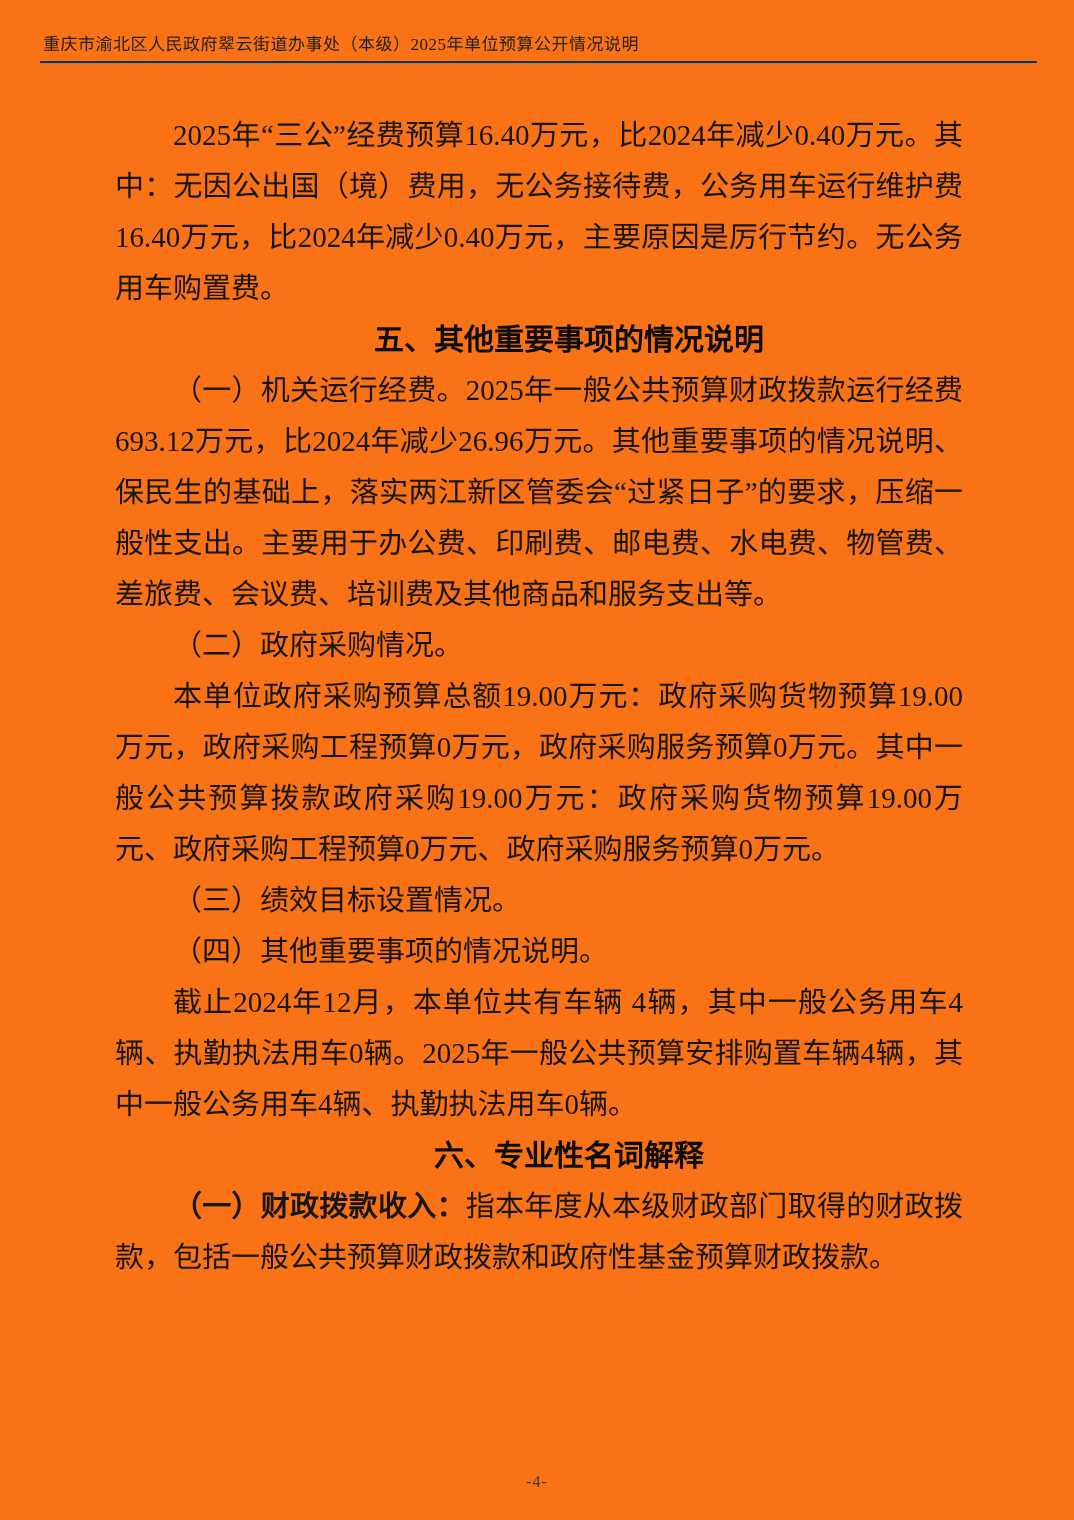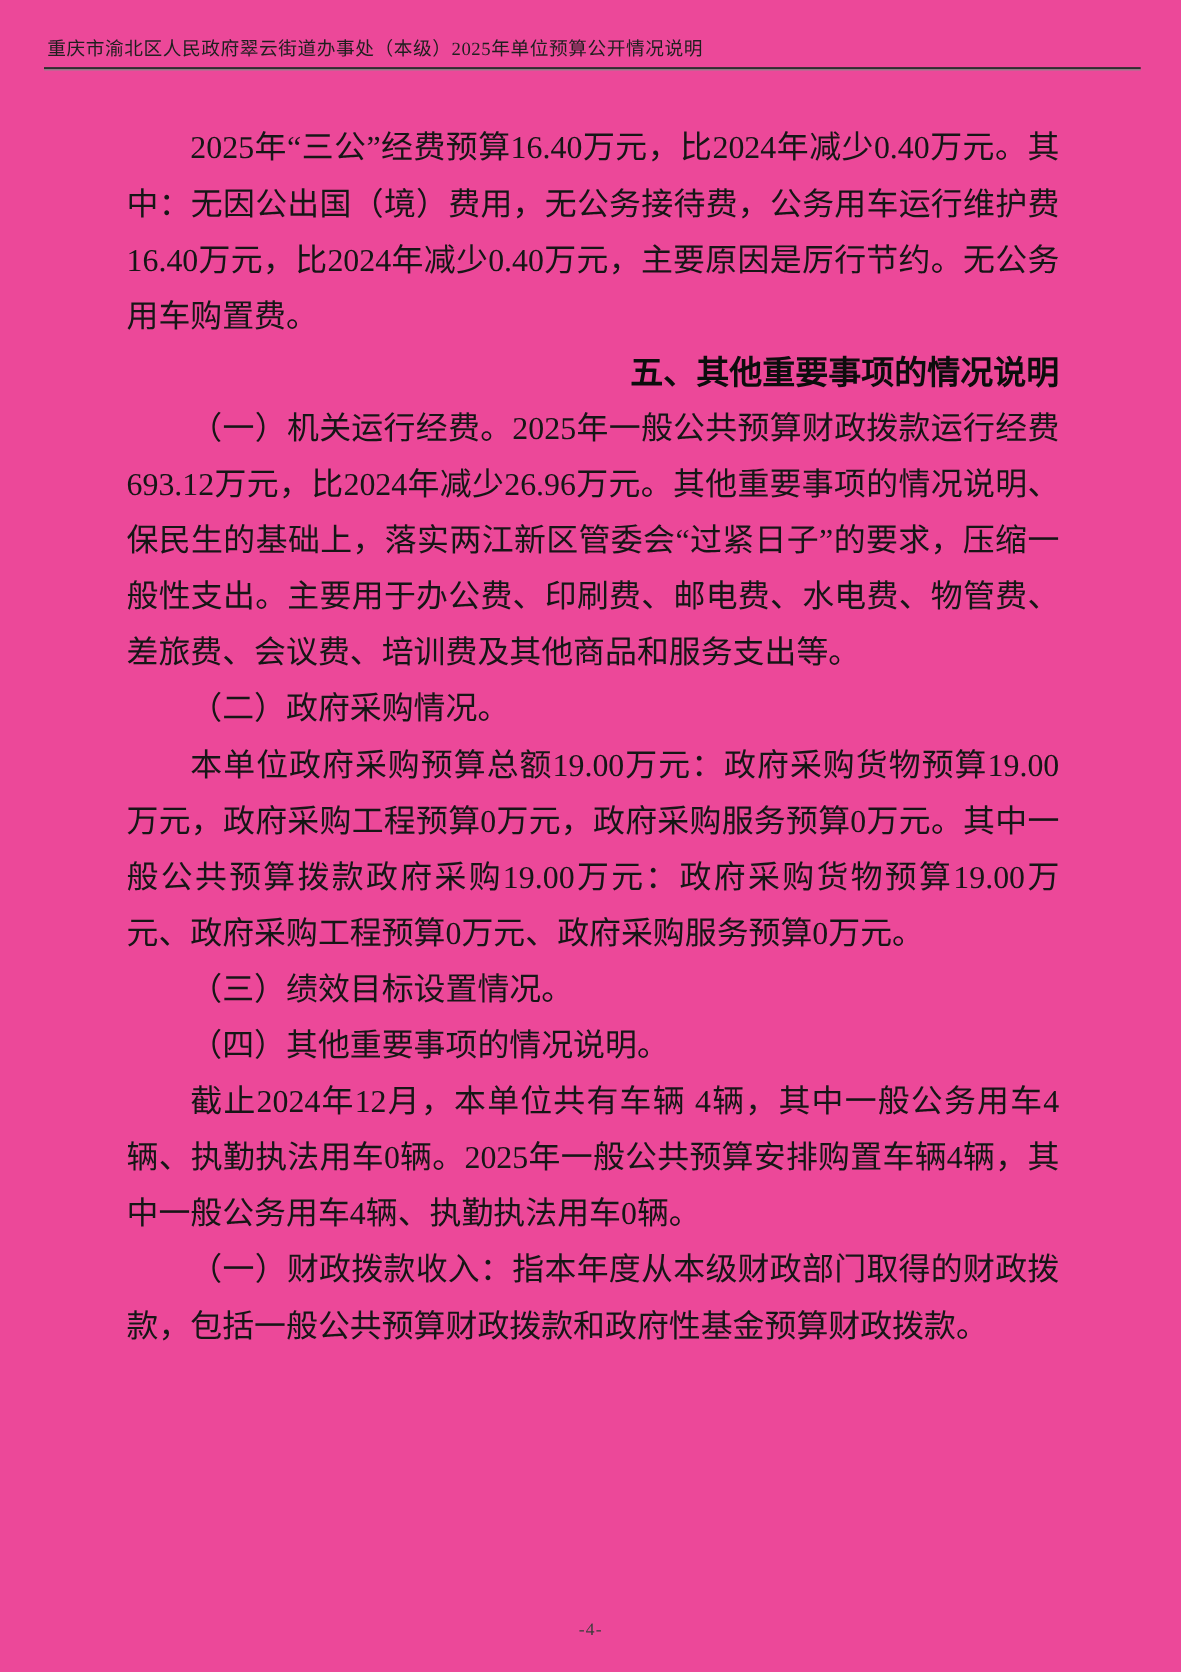--- a/index.html
+++ b/index.html
@@ -6,21 +6,21 @@
   html, body {
     width: 1074px; height: 1520px;
     background: #ffffff;
     font-family: "Liberation Serif", "DejaVu Serif", serif;
     color: #1c1c1c;
     overflow: hidden;
     position: relative;
   }
   .page {
     position: absolute; inset: 0;
-    background: #ec4899;
+    background: #f97316;
     padding-left: 46px;
   }
   
   .page-header {
     position: absolute;
     left: 40px; top: 30px;
     width: 997px;
   }
   .header-title {
     font-size: 17px;
@@ -51,24 +51,24 @@
   .doc-body p {
     text-indent: 2em;
   }
   .doc-body h2 {
     font-family: "Liberation Sans", "DejaVu Sans", sans-serif;
     font-size: 30px;
     font-weight: 700;
     line-height: 51px;
     text-indent: 2em;
     color: #0d0d0d;
-    text-align: right;
+    text-align: center;
   }
   .lead-bold {
-    font-weight: 400;
+    font-weight: 700;
   }
   
   .page-footer {
     position: absolute;
     left: 0; top: 1473px;
     width: 100%;
     text-align: center;
   }
   .page-number {
     font-size: 16px;
@@ -97,20 +97,21 @@
 
     <p>本单位政府采购预算总额19.00万元：政府采购货物预算19.00万元，政府采购工程预算0万元，政府采购服务预算0万元。其中一般公共预算拨款政府采购19.00万元：政府采购货物预算19.00万元、政府采购工程预算0万元、政府采购服务预算0万元。</p>
 
     <p>（三）绩效目标设置情况。</p>
 
 
     <p>（四）其他重要事项的情况说明。</p>
 
     <p>截止2024年12月，本单位共有车辆 4辆，其中一般公务用车4辆、执勤执法用车0辆。2025年一般公共预算安排购置车辆4辆，其中一般公务用车4辆、执勤执法用车0辆。</p>
 
+    <h2>六、专业性名词解释</h2>
 
     <p><span class="lead-bold">（一）财政拨款收入：</span><span>指本年度从本级财政部门取得的财政拨款，包括一般公共预算财政拨款和政府性基金预算财政拨款。</span></p>
   </main>
 
   <footer class="page-footer">
     <span class="page-number">-4-</span>
   </footer>
 
 </div>
 

